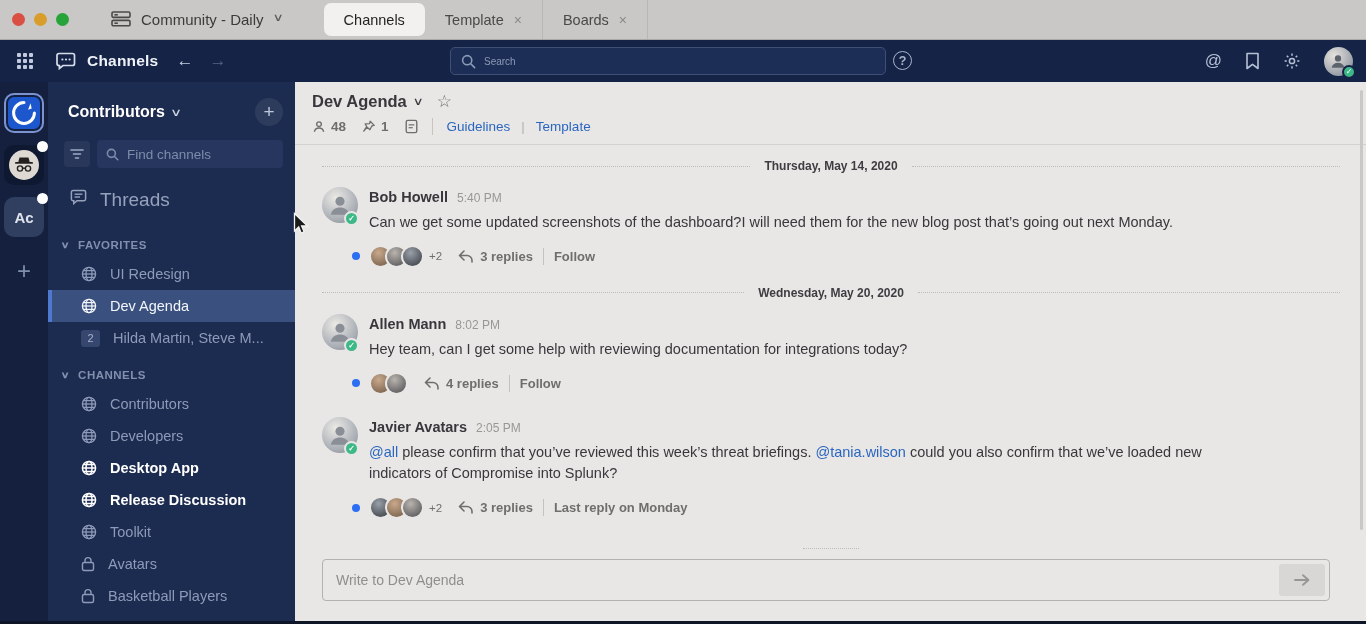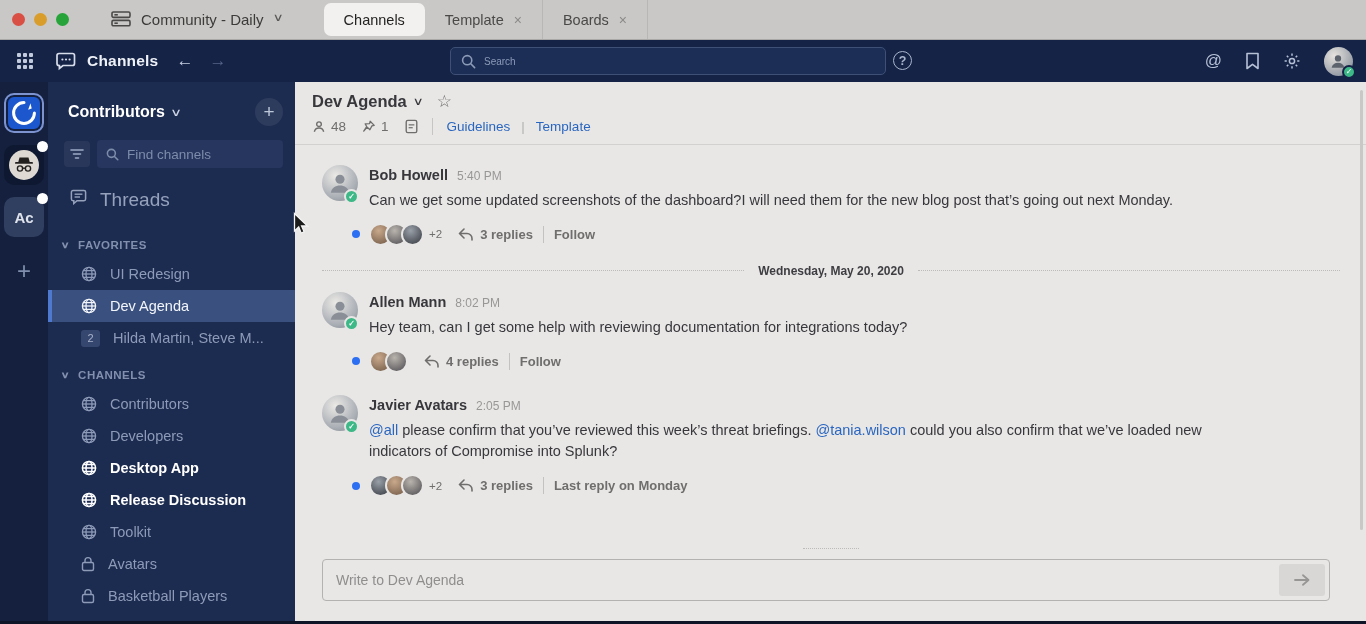--- a/index.html
+++ b/index.html
@@ -72,21 +72,21 @@
   .g-icon { flex-shrink:0; display:flex; }
 
   
   .main { flex:1; background:#e8e7e6; display:flex; flex-direction:column; position:relative; min-width:0; }
   .ch-head { padding:9px 16px 0 17px; border-bottom:1px solid #d2d1d0; flex-shrink:0; }
   .title-row { display:flex; align-items:center; gap:7px; }
   .ch-title { font-size:16.5px; font-weight:700; color:#38373b; }
   .title-chev { font-size:11px; color:#38373b; transform:scaleX(1.4); }
   .star { font-size:17px; color:#6f6e6d; margin-left:8px; }
   .info-row { display:flex; align-items:center; gap:7px; padding:6px 0 9px; font-size:13.5px; color:#6f6e6d; }
-  .info-group { display:flex; align-items:center; gap:5px; }
+  .info-group { display:flex; align-items:center; gap:5px;font-weight:bold; }
   .info-sep { width:1px; height:17px; background:#c6c5c4; margin:0 7px; }
   .link { color:#2a66c0; }
   .link-sep { color:#b2b1b0; margin:0 4px; }
 
   
   .feed { flex:1; padding:6px 26px 0 27px; overflow:hidden; position:relative; }
   .date-divider { display:flex; align-items:center; gap:14px; margin:8px 0 4px; }
   .dd-line { flex:1; border-top:1px dotted #bcbbba; }
   .dd-label { font-size:12px; font-weight:700; color:#3e3d41; }
   .post { display:flex; margin-top:14px; }
@@ -453,20 +453,25 @@
               </svg>
           </span>
           <span class="info-sep"></span>
           <span class="link">Guidelines</span>
           <span class="link-sep">|</span>
           <span class="link">Template</span>
         </div>
       </div>
 
       <div class="feed">
+        <div class="date-divider">
+          <span class="dd-line"></span>
+            <span class="dd-label">Thursday, May 14, 2020</span>
+            <span class="dd-line"></span>
+        </div>
 
         <div class="post">
           <span class="avatar">
             <svg width="26" height="26" viewBox="0 0 24 24">
                 <circle cx="12" cy="8.5" r="4.2" fill="#8a8f97"></circle>
                 <path d="M3.5 21c.9-4.4 4.4-6.6 8.5-6.6s7.6 2.2 8.5 6.6z" fill="#8a8f97"></path>
               </svg>
             <span class="online-badge">✓</span>
           </span>
           <div class="post-body">

